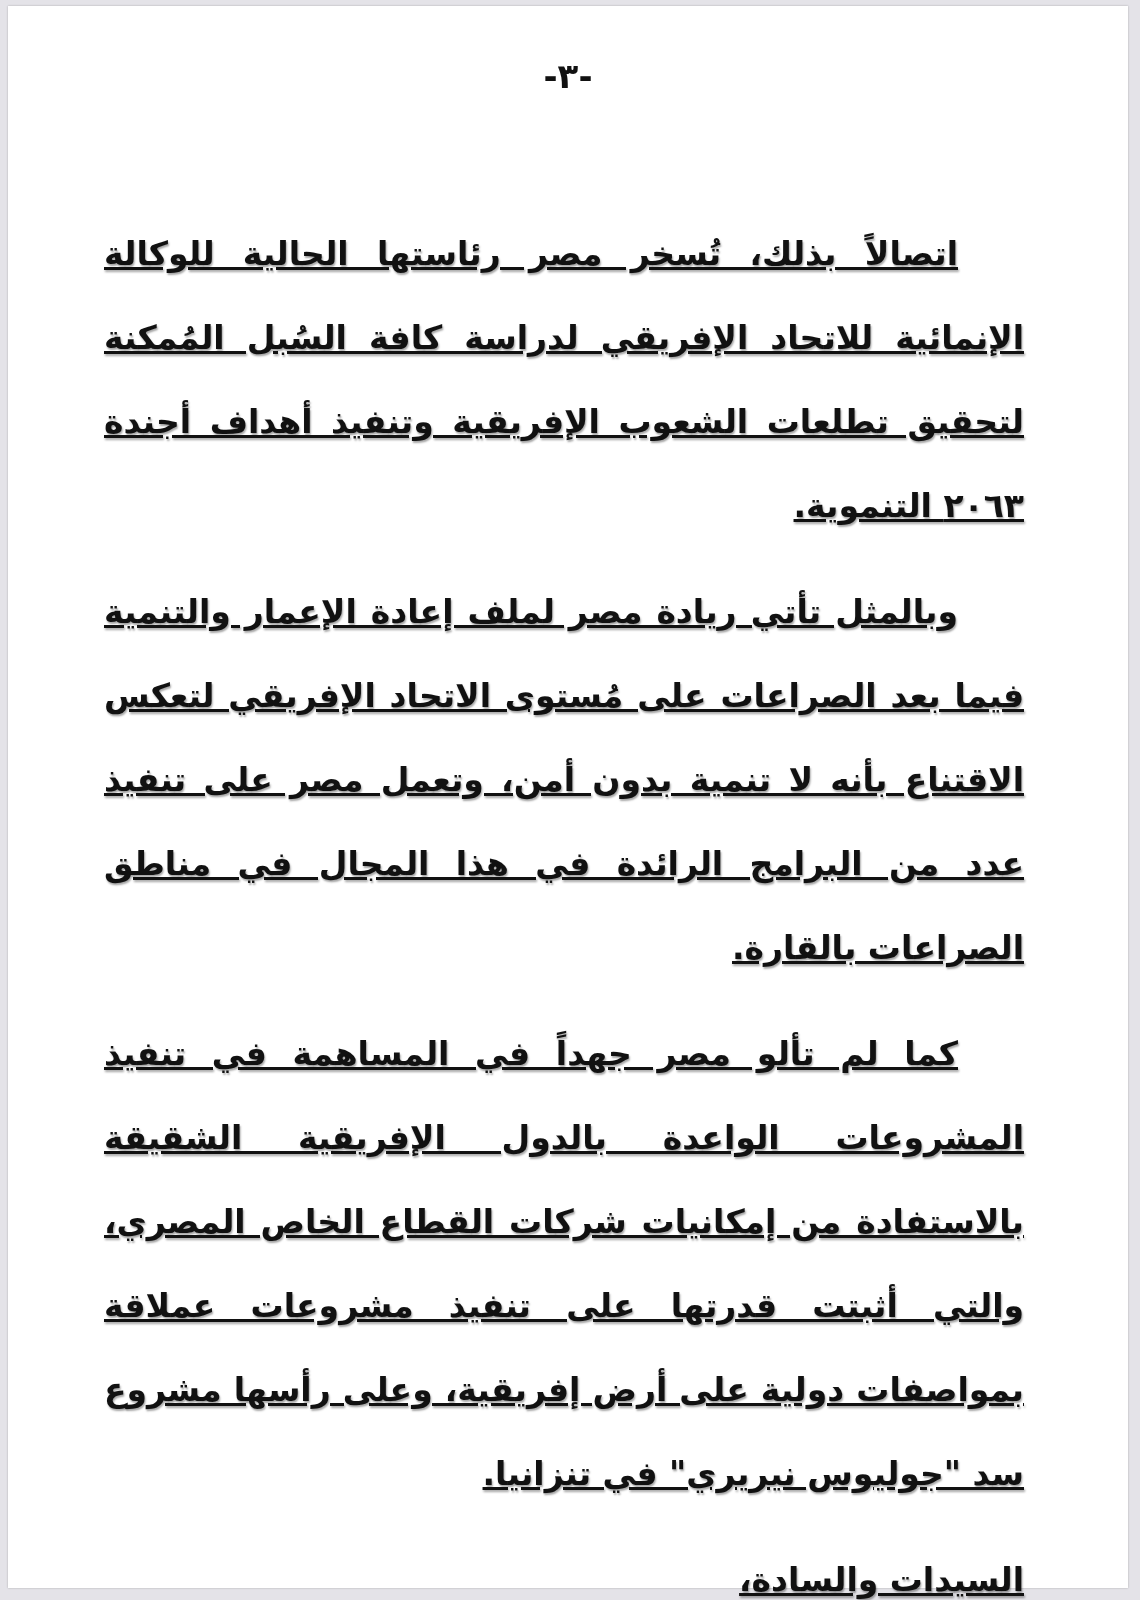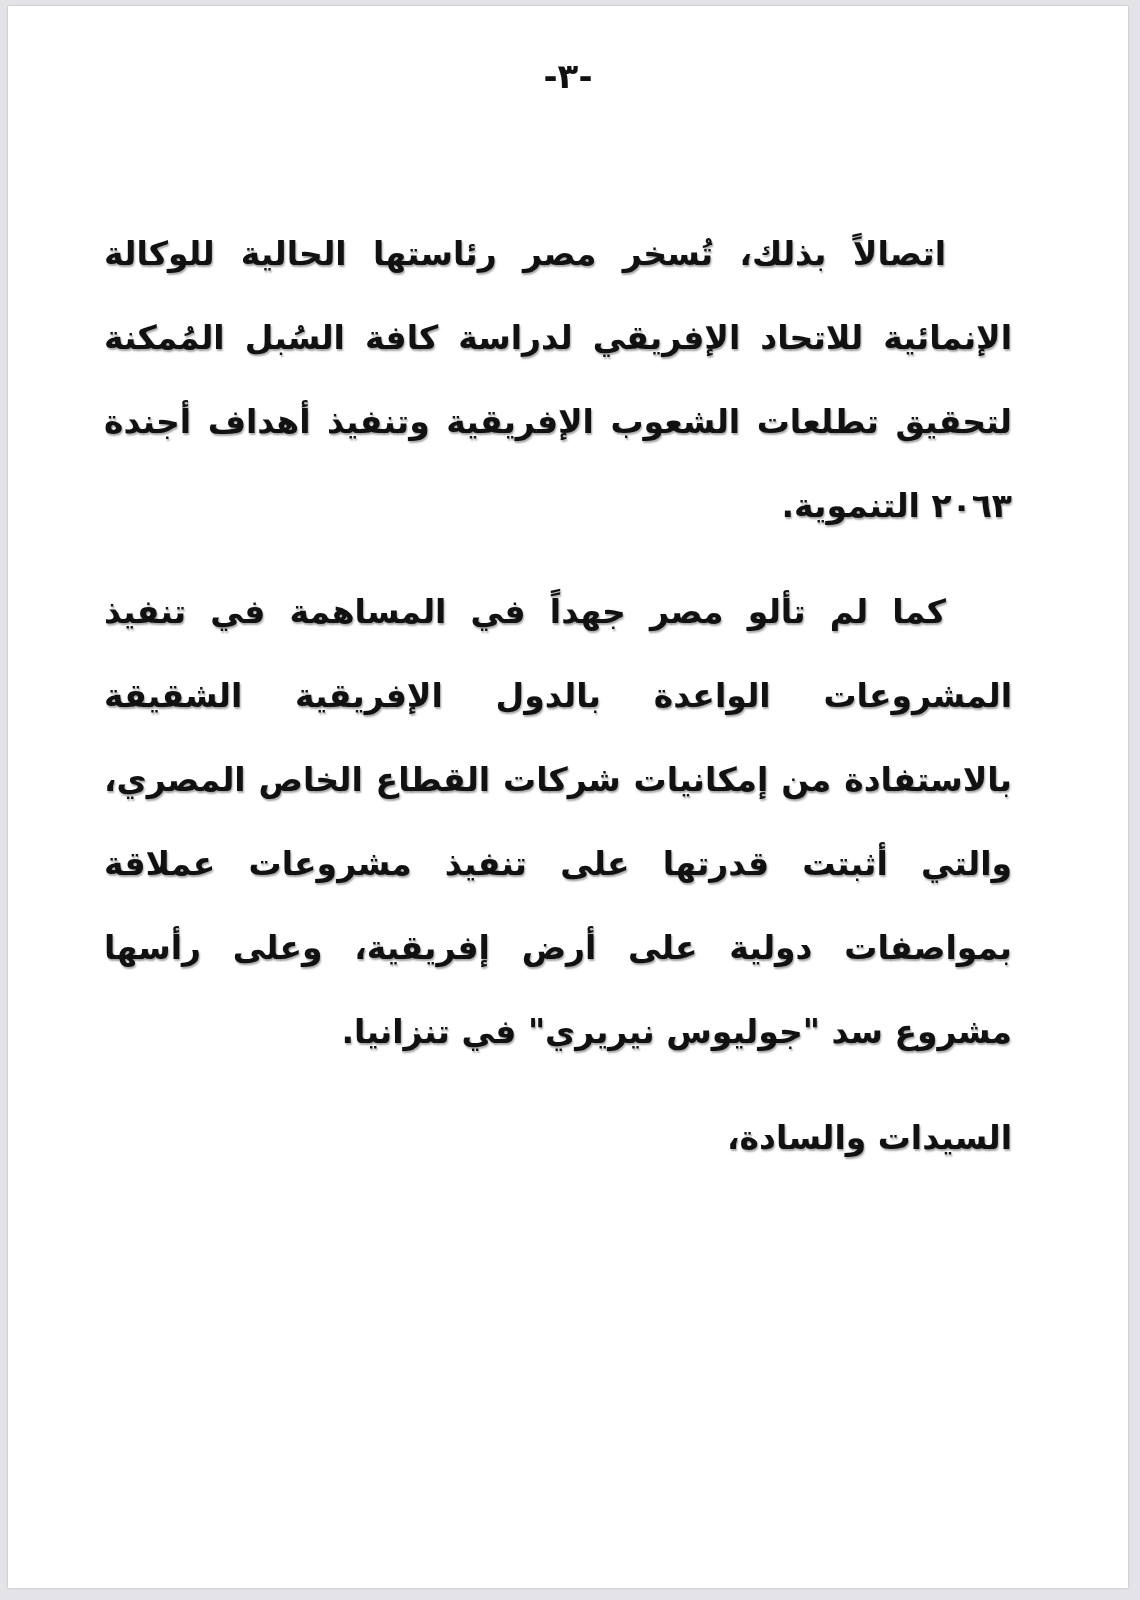--- a/index.html
+++ b/index.html
@@ -43,35 +43,37 @@
       text-align: justify;
       text-align-last: right;
       font-family: "DejaVu Sans", sans-serif;
       font-weight: bold;
       font-size: 33px;
       line-height: 84px;
       color: #111;
       text-shadow: 1px 2px 2px rgba(0,0,0,0.35);
     }
     .para {
-      margin: 0 12px 22px 0;
+      margin: 0 0 22px 0;
       text-indent: 66px;
+      text-decoration: underline;
     }
     .para.no-indent {
       text-indent: 0;
     }
     .para.salutation {
       margin-bottom: 22px;
     }
   </style>
 </head>
 <body>
 
 <div class="page">
   <div class="page-number">-٣-</div>
 
   <div class="content">
     <p class="para">اتصالاً بذلك، تُسخر مصر رئاستها الحالية للوكالة الإنمائية للاتحاد الإفريقي لدراسة كافة السُبل المُمكنة لتحقيق تطلعات الشعوب الإفريقية وتنفيذ أهداف أجندة ٢٠٦٣ التنموية.</p>
+    <p class="para">وبالمثل تأتي ريادة مصر لملف إعادة الإعمار والتنمية فيما بعد الصراعات على مُستوى الاتحاد الإفريقي لتعكس الاقتناع بأنه لا تنمية بدون أمن، وتعمل مصر على تنفيذ عدد من البرامج الرائدة في هذا المجال في مناطق الصراعات بالقارة.</p>
     <p class="para">كما لم تألو مصر جهداً في المساهمة في تنفيذ المشروعات الواعدة بالدول الإفريقية الشقيقة بالاستفادة من إمكانيات شركات القطاع الخاص المصري، والتي أثبتت قدرتها على تنفيذ مشروعات عملاقة بمواصفات دولية على أرض إفريقية، وعلى رأسها مشروع سد "جوليوس نيريري" في تنزانيا.</p>
     <p class="para no-indent salutation">السيدات والسادة،</p>
 
   </div>
 </div>
 
 </body></html>

